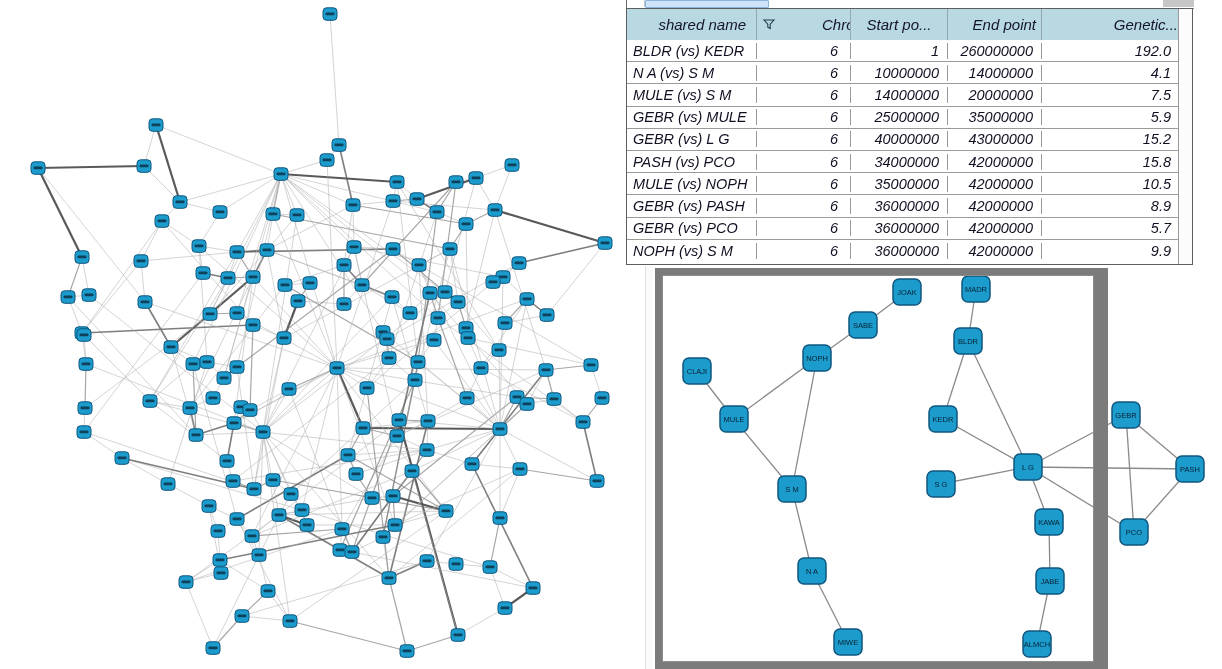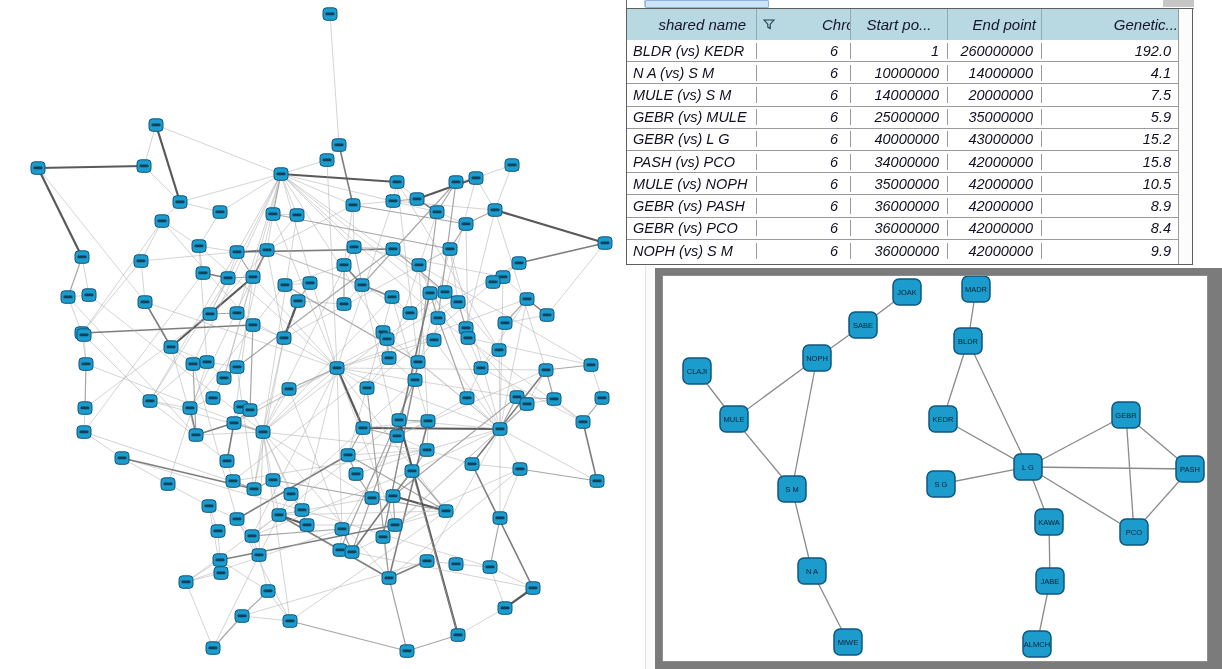--- a/index.html
+++ b/index.html
@@ -35,21 +35,21 @@
   .tr{display:flex;height:22.2px;box-sizing:border-box;border-bottom:1px solid #9a9a9a;background:#fff;align-items:center;}
   .tr:last-child{border-bottom:none;}
   .td{box-sizing:border-box;border-right:1px solid #9a9a9a;font-size:14.5px;color:#101022;
       display:flex;align-items:center;white-space:nowrap;overflow:hidden;}
   .td.c0{justify-content:flex-start;padding-left:6px;}
   .td.c1,.td.c2,.td.c3,.td.c4{justify-content:flex-end;padding-right:8px;}
   .td.c1{padding-right:12px;}
   .td.c4{border-right:none;}
 
   
-  #net-panel{position:absolute;left:655px;top:268px;width:567px;height:401px;background:#fff;}
+  #net-panel{position:absolute;left:655px;top:268px;width:453px;height:401px;background:#fff;}
   #net-panel svg{position:absolute;inset:0;z-index:1;}
   .net-frame{position:absolute;inset:0;z-index:2;box-sizing:border-box;pointer-events:none;
              border-style:solid;border-color:#7b7b7b;border-width:7px 14px 7px 7px;
              box-shadow:inset 0 0 0 1px #8d8d8d, 0 0 0 1px #5a5a5a inset;}
 </style>
 </head>
 <body>
 
 <div id="root">
 
@@ -1134,21 +1134,21 @@
             <div class="td c1">6</div>
             <div class="td c2">36000000</div>
             <div class="td c3">42000000</div>
             <div class="td c4">8.9</div>
           </div>
           <div class="tr">
             <div class="td c0">GEBR (vs) PCO</div>
             <div class="td c1">6</div>
             <div class="td c2">36000000</div>
             <div class="td c3">42000000</div>
-            <div class="td c4">8.4</div>
+            <div class="td c4">5.7</div>
           </div>
           <div class="tr">
             <div class="td c0">NOPH (vs) S M</div>
             <div class="td c1">6</div>
             <div class="td c2">36000000</div>
             <div class="td c3">42000000</div>
             <div class="td c4">9.9</div>
           </div>
         </div>
       <div class="vscroll"></div>

